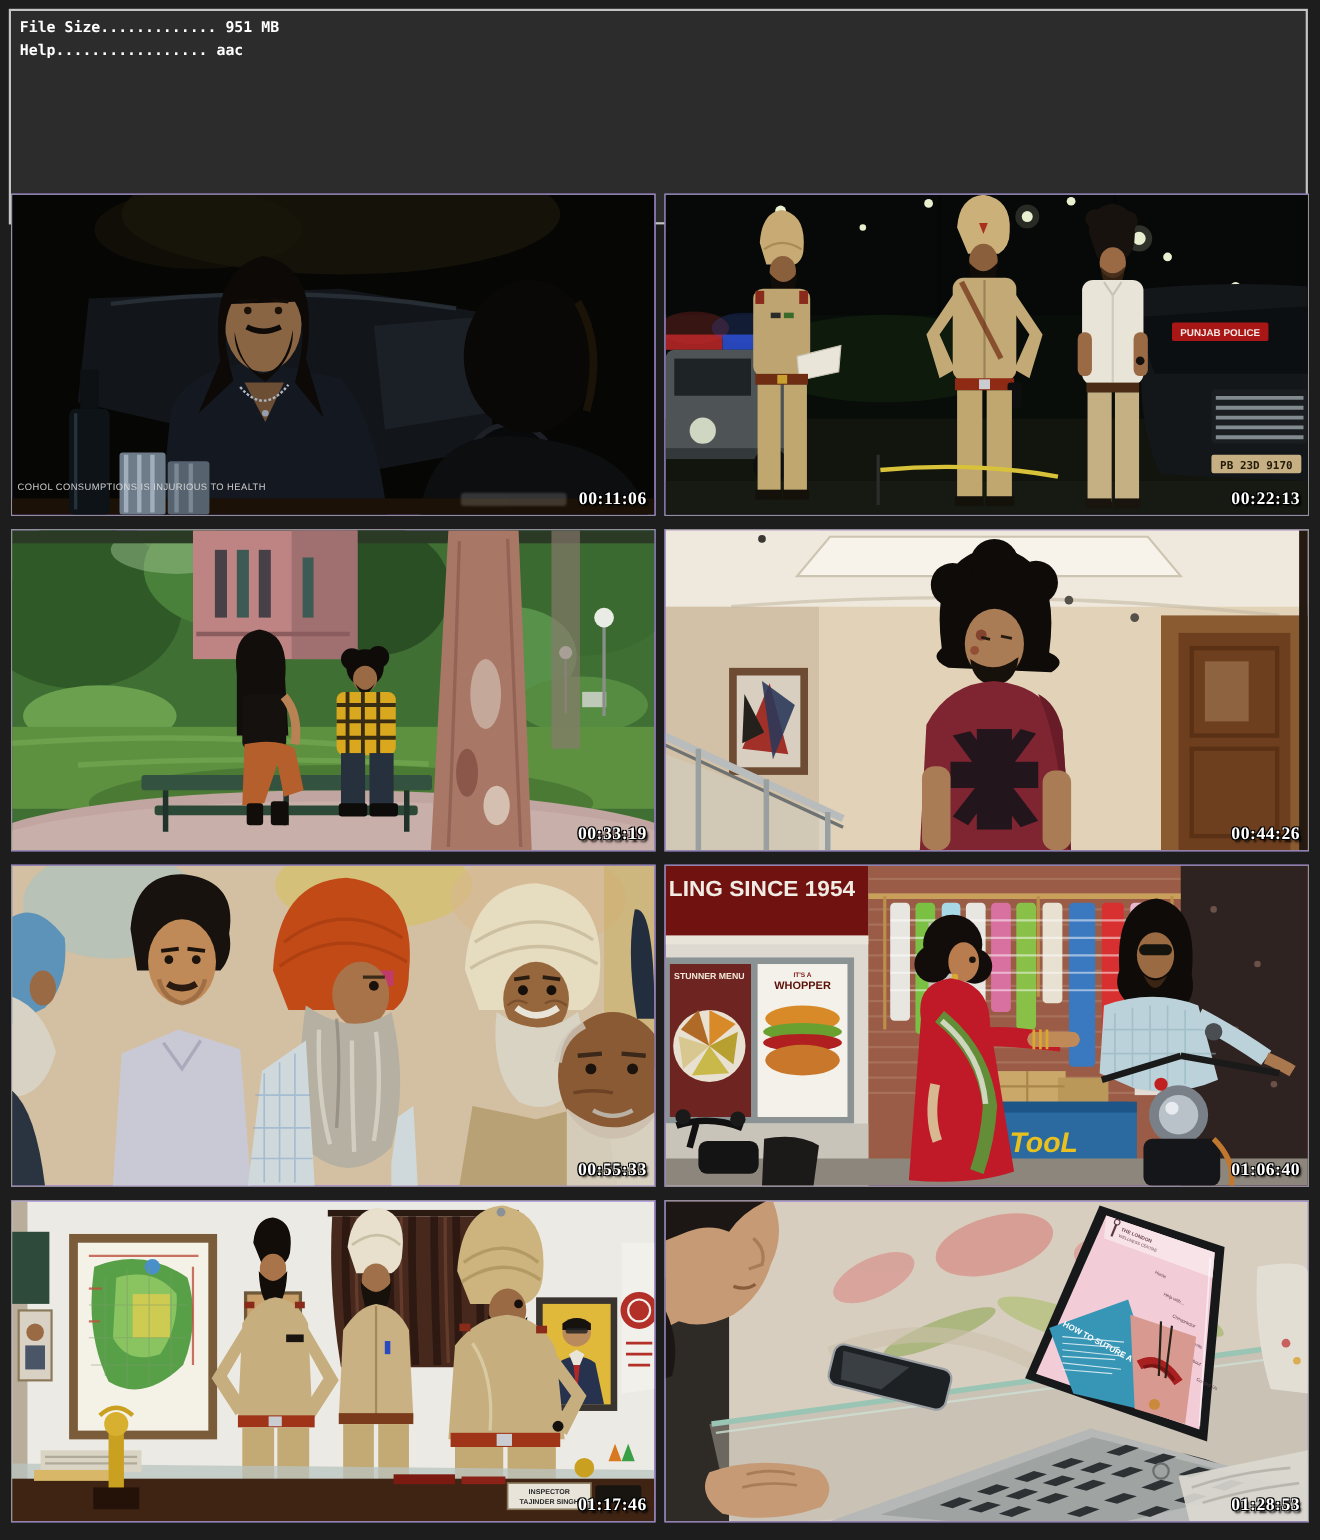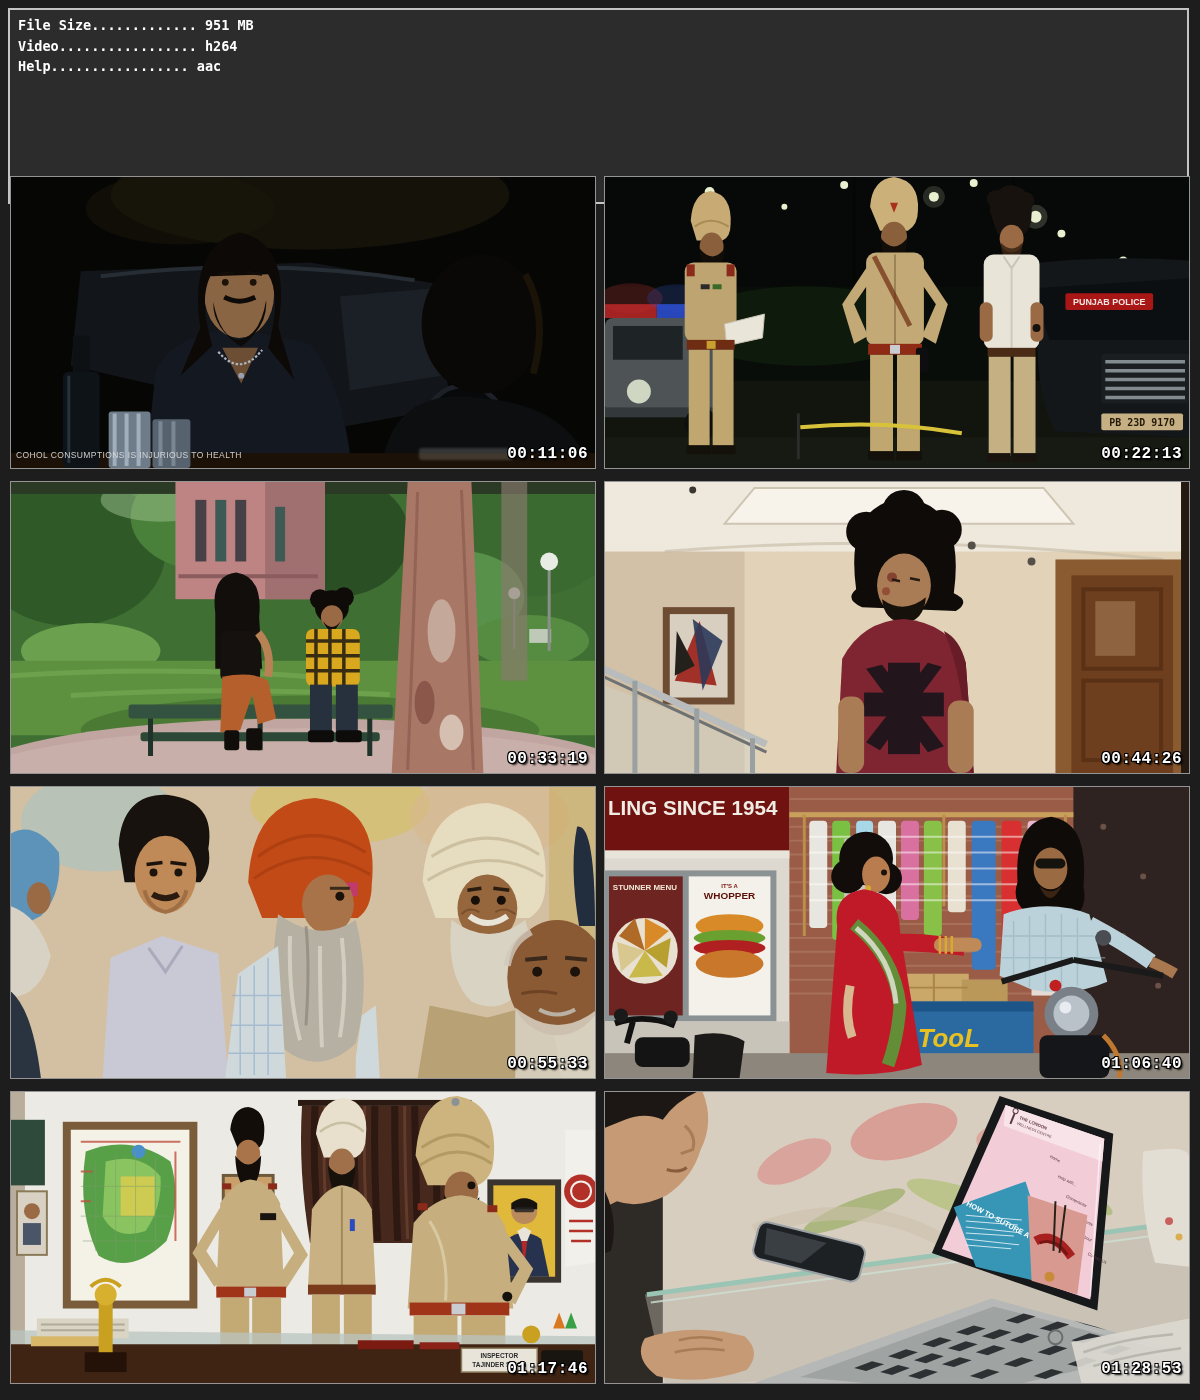--- a/index.html
+++ b/index.html
@@ -2,31 +2,30 @@
 <html><head>
 <meta charset="utf-8">
 <style>
   html,body{margin:0;padding:0;background:#1d1d1d;width:1200px;height:1400px;position:relative;overflow:hidden;font-family:"Liberation Sans",sans-serif}
   .hbox{position:absolute;left:8px;top:8px;width:1181px;height:196px;background:#2c2c2c;border:2px solid #c4c4c4;box-sizing:border-box;padding:5px 0 0 8px}
   .hrow{font-family:"DejaVu Sans Mono",monospace;font-weight:bold;font-size:13.5px;color:#ffffff;line-height:20.5px;white-space:pre}
   .wm{font-family:"Liberation Sans",sans-serif;font-size:26px;color:#f5f5f5;letter-spacing:.5px;margin-top:1px}
   .grid{position:absolute;left:10px;top:176px;display:grid;grid-template-columns:586px 586px;grid-auto-rows:293px;gap:12px 8px}
   .cell{position:relative;border:1px solid #949494;box-sizing:border-box;background:#8b5cf6;overflow:hidden}
   .cell svg{display:block;width:100%;height:100%}
-  .ts{position:absolute;right:7px;bottom:5px;font-family:Liberation Mono, monospace;font-weight:bold;font-size:16px;color:#fff;letter-spacing:.5px;
+  .ts{position:absolute;right:7px;bottom:5px;font-family:Liberation Serif, serif;font-weight:bold;font-size:16px;color:#fff;letter-spacing:.5px;
       text-shadow:-1px -1px 0 #000,1px -1px 0 #000,-1px 1px 0 #000,1px 1px 0 #000,2px 2px 2px #000}
-  .cap{position:absolute;left:5px;bottom:8px;font-size:8.5px;color:#dcdcdc;letter-spacing:.4px;opacity:.92}
+  .cap{position:absolute;left:5px;bottom:21px;font-size:8.5px;color:#dcdcdc;letter-spacing:.4px;opacity:.92}
   .smudge{position:absolute;right:80px;bottom:8px;width:96px;height:12px;background:#fff;opacity:.16;border-radius:3px;filter:blur(1px)}
 </style>
 </head>
 <body>
 
 <div class="hbox">
   <div class="hrow">File Size............. 951 MB</div>
-  <div class="hrow">Video................. h264</div>
   <div class="hrow">Help................. aac</div>
 </div>
 
 <div class="grid">
 
   <div class="cell">
     <svg viewBox="0 0 586 293" preserveAspectRatio="none">
       <rect width="586" height="293" fill="#060705"></rect>
       <ellipse cx="300" cy="18" rx="200" ry="55" fill="#231c0e" opacity=".55"></ellipse>
       <ellipse cx="170" cy="32" rx="95" ry="36" fill="#1a1508" opacity=".5"></ellipse>

